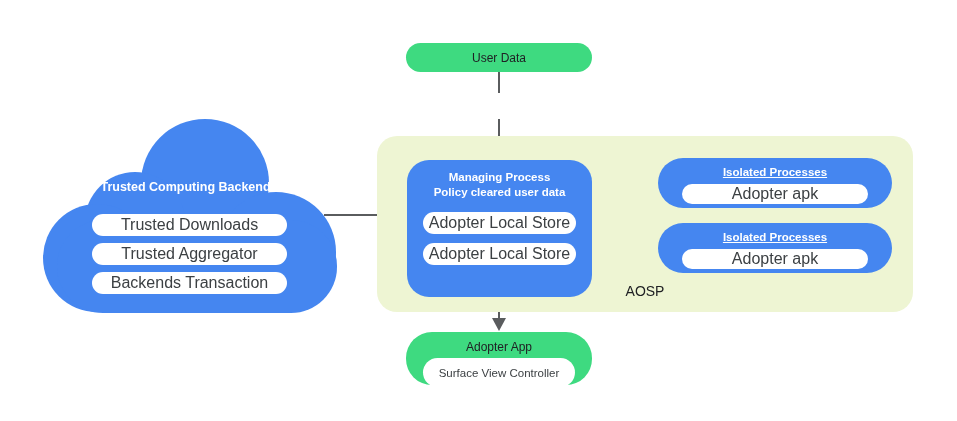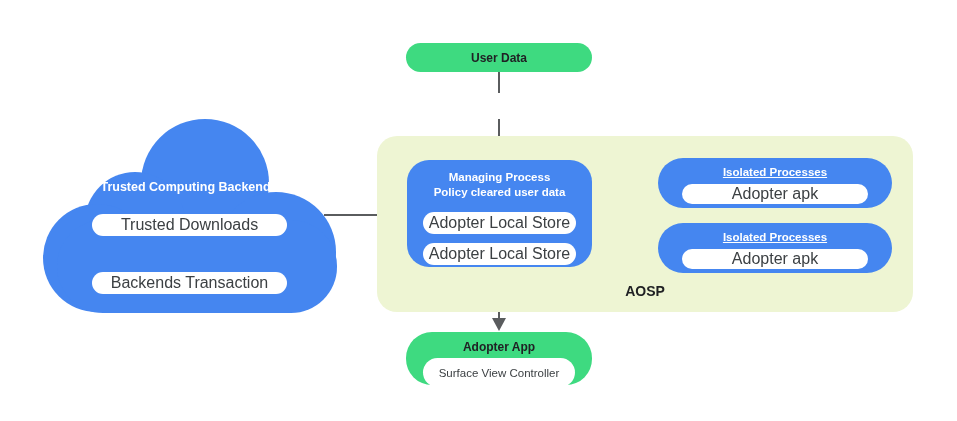--- a/index.html
+++ b/index.html
@@ -19,21 +19,21 @@
   }
   .abs{position:absolute;}
   .pill{
     position:absolute;border-radius:999px;display:flex;align-items:center;justify-content:center;
     box-sizing:border-box;
   }
   .line{position:absolute;background:var(--line);}
   .green-box{background:var(--green);}
   .blue-box{background:var(--blue);}
   .white-pill{background:var(--white);color:var(--text-gray);font-size:16px;}
-  .bold-dark{color:var(--text-dark);font-weight:bold;}
+  .bold-dark{color:var(--text-dark);font-weight:normal;}
   .bold-white{color:#fff;font-weight:bold;}
   .cloud-svg{position:absolute;left:40px;top:115px;width:300px;height:200px;}
   .cloud-svg circle,.cloud-svg rect{fill:var(--blue);}
   .arrow-down{
     position:absolute;width:0;height:0;
     border-left:7px solid transparent;border-right:7px solid transparent;
     border-top:13px solid var(--line);
   }
   .center-text{display:flex;align-items:center;justify-content:center;text-align:center;}
   .underline{text-decoration:underline;}
@@ -59,27 +59,28 @@
 
   <svg class="cloud-svg" viewBox="0 0 300 200" aria-hidden="true">
     <circle cx="165" cy="68" r="64"></circle>
     <circle cx="95" cy="107" r="50"></circle>
     <circle cx="57" cy="143" r="54"></circle>
     <circle cx="236" cy="137" r="60"></circle>
     <rect x="17" y="105" width="280" height="93" rx="46"></rect>
   </svg>
   <div class="abs center-text bold-white" style="left:63px;top:178px;width:252px;height:17px;font-size:12.5px;">Trusted Computing Backends</div>
   <div class="pill white-pill" style="left:92px;top:214px;width:195px;height:22px;">Trusted Downloads</div>
+  <div class="pill white-pill" style="left:92px;top:243px;width:195px;height:22px;">Trusted Aggregator</div>
   <div class="pill white-pill" style="left:92px;top:272px;width:195px;height:22px;">Backends Transaction</div>
 
   <div class="pill green-box bold-dark" style="left:406px;top:43px;width:186px;height:29px;font-size:12px;">
     <span>User Data</span>
   </div>
 
-  <div class="abs blue-box" style="left:407px;top:160px;width:185px;height:107px;border-radius:22px;">
+  <div class="abs blue-box" style="left:407px;top:160px;width:185px;height:137px;border-radius:22px;">
     <div class="center-text bold-white" style="position:absolute;left:0;top:9px;width:185px;height:15px;font-size:11.5px;">Managing Process</div>
     <div class="center-text bold-white" style="position:absolute;left:0;top:24px;width:185px;height:15px;font-size:11.5px;">Policy cleared user data</div>
     <div class="pill white-pill" style="left:16px;top:52px;width:153px;height:22px;">Adopter Local Store</div>
     <div class="pill white-pill" style="left:16px;top:83px;width:153px;height:22px;">Adopter Local Store</div>
   </div>
 
   <div class="abs blue-box" style="left:658px;top:158px;width:234px;height:50px;border-radius:25px;">
     <div class="center-text bold-white underline" style="position:absolute;left:0;top:6px;width:234px;height:16px;font-size:11.5px;">Isolated Processes</div>
     <div class="pill white-pill" style="left:24px;top:26px;width:186px;height:20px;">Adopter apk</div>
   </div>

